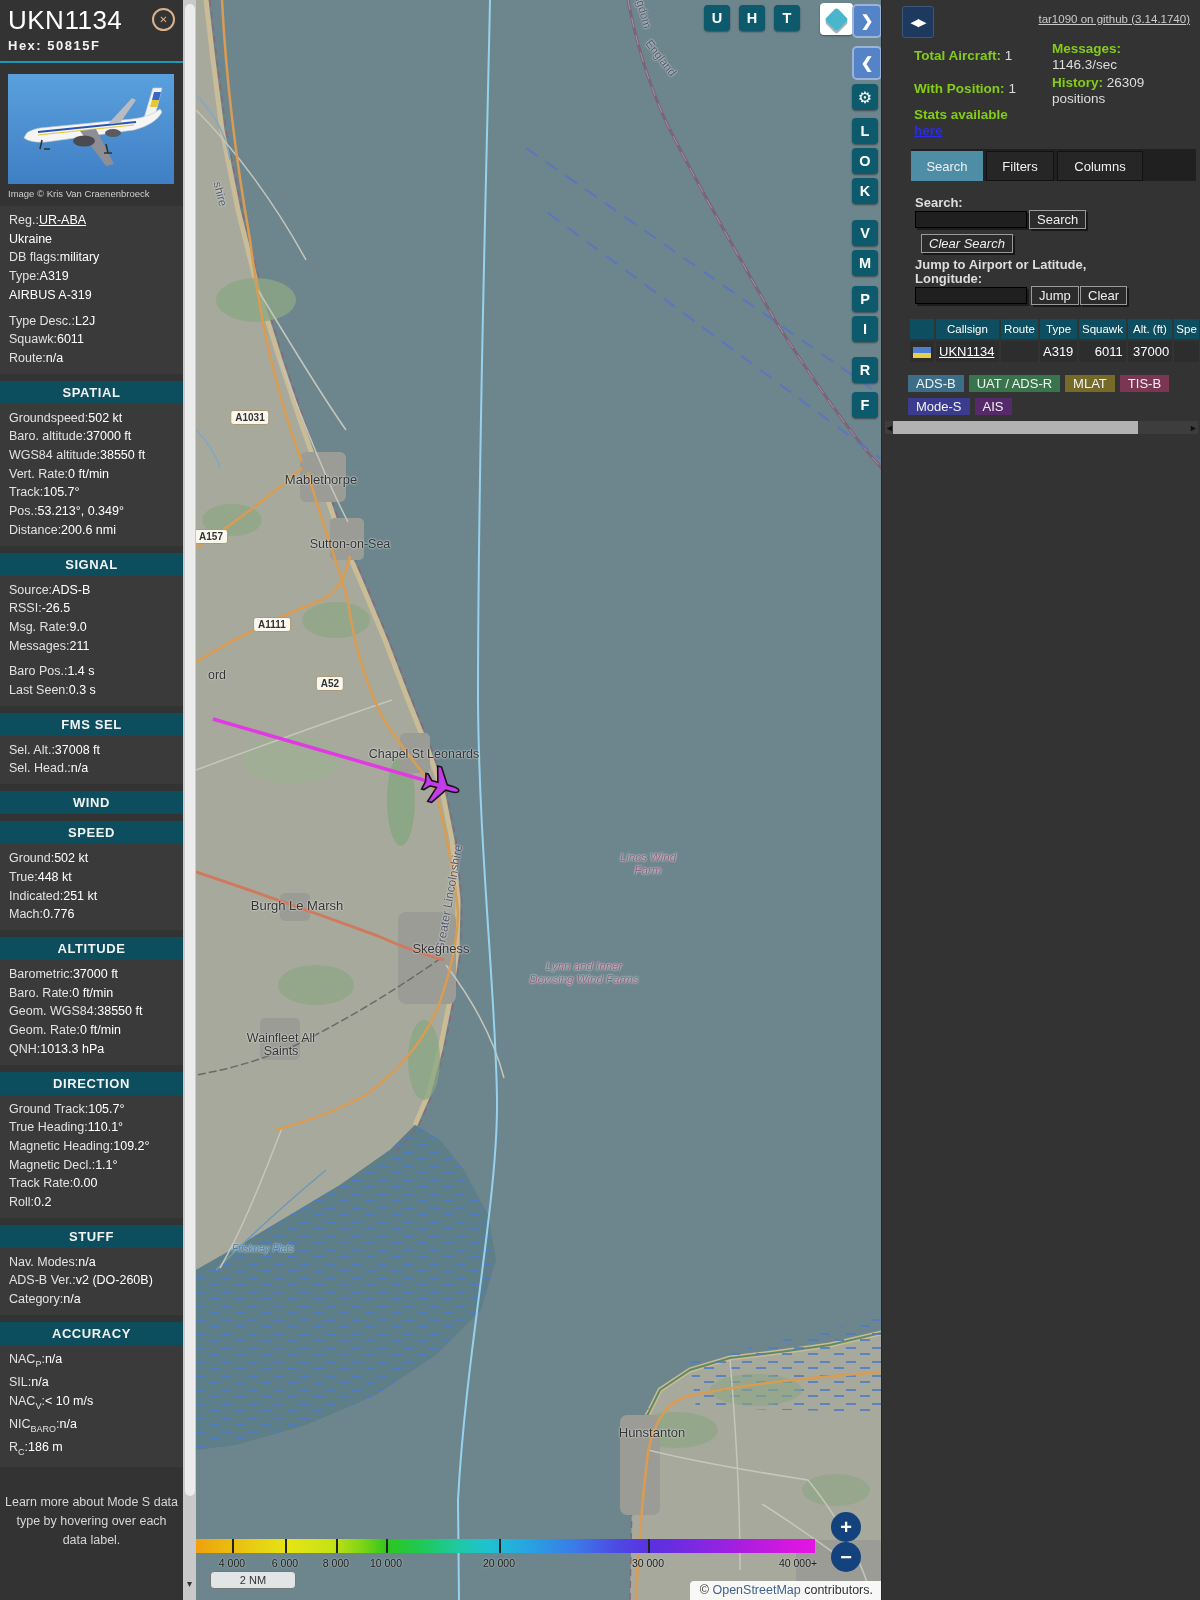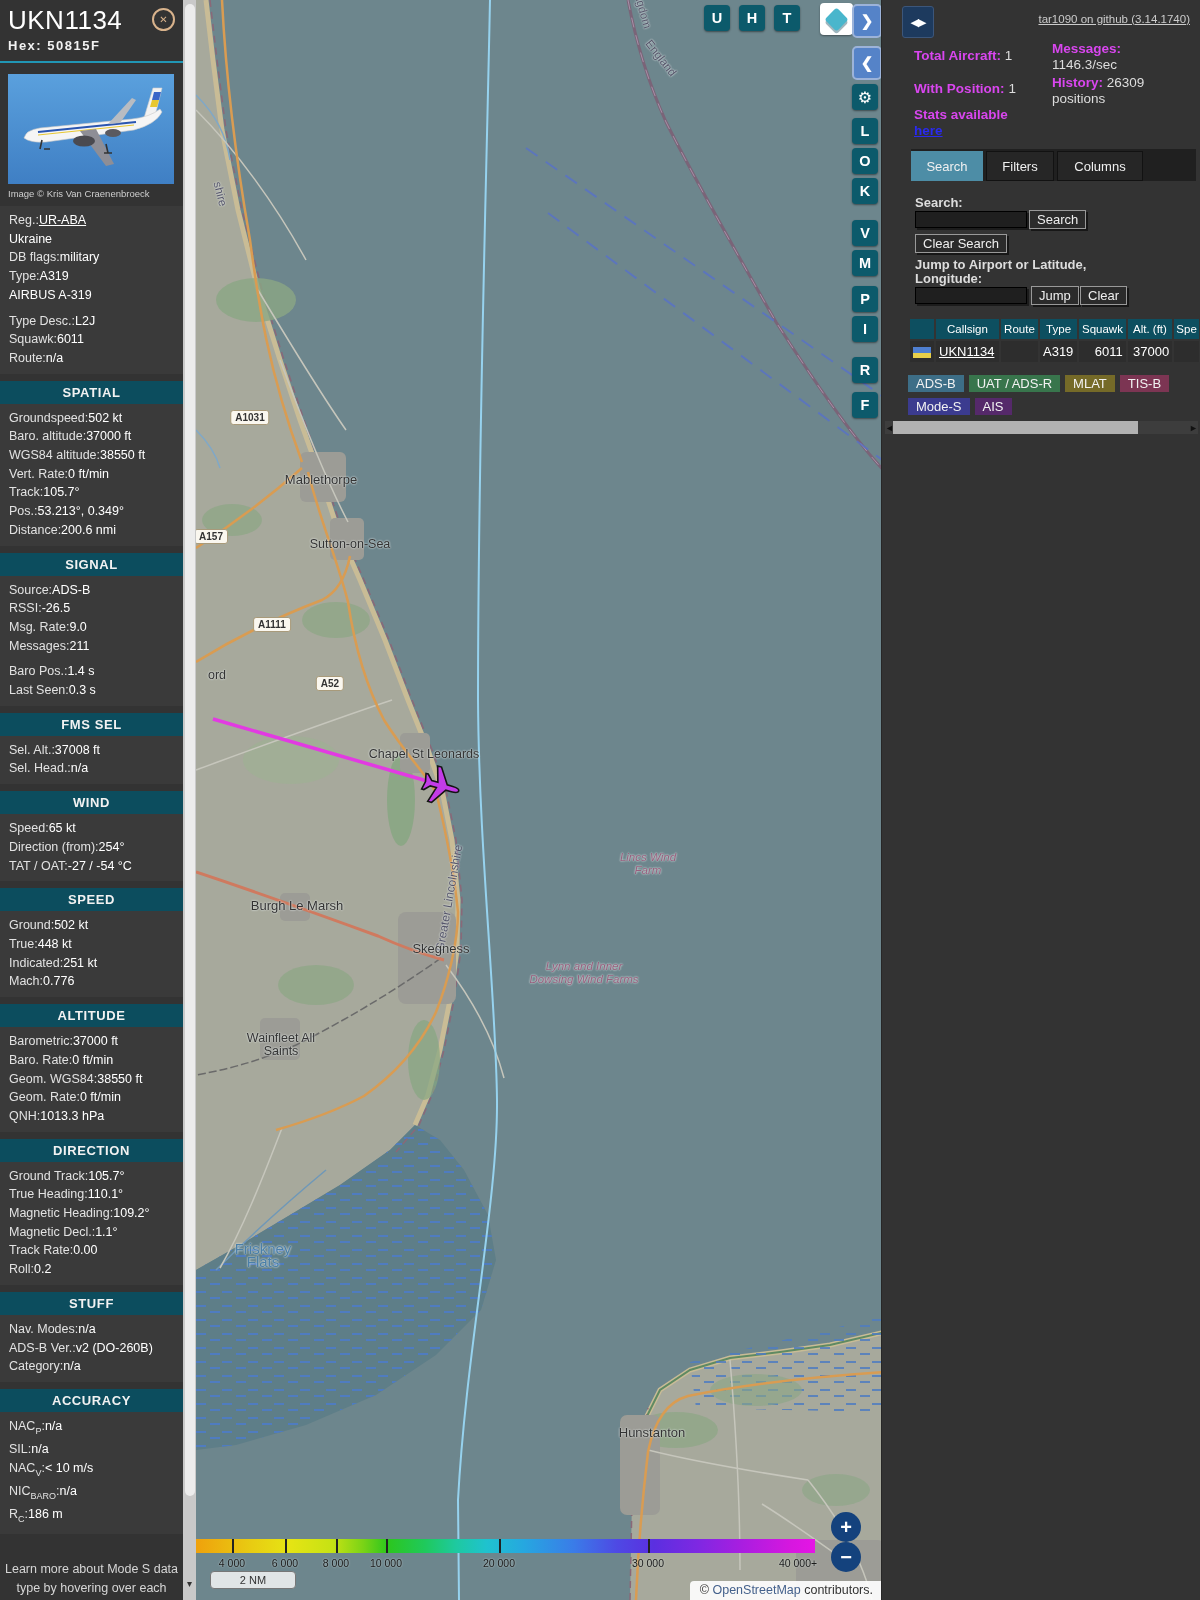--- a/index.html
+++ b/index.html
@@ -29,21 +29,21 @@
   .vscroll{position:absolute;left:183px;top:0;width:13px;height:1600px;background:#c9c9c9;}
   .vthumb{position:absolute;left:1.5px;top:4px;width:10px;height:1492px;background:#ececec;border-radius:5px;}
   .vcaret{position:absolute;left:0;top:1578px;width:13px;text-align:center;font-size:10px;color:#333;cursor:pointer;}
   
   .map{position:absolute;left:196px;top:0;width:685px;height:1600px;background:#6d868d;overflow:hidden;}
   .map svg.geo{position:absolute;left:0;top:0;}
   .mlabel{position:absolute;color:#333;font-size:12.5px;transform:translateX(-50%);text-align:center;
           text-shadow:0 0 2px rgba(230,235,235,.8), 0 0 2px rgba(230,235,235,.8);white-space:nowrap;}
   .mlabel.town{font-size:13px;}
   .mlabel.wrap{white-space:normal;line-height:13px;}
-  .mlabel.water{color:#4a7fa8;font-size:15px;}
+  .mlabel.water{color:#4a7fa8;font-style:italic;font-size:10px;}
   .mlabel.windfarm{color:#96607e;font-style:italic;font-size:11.5px;}
   .mlabel.admin{color:#55556a;font-size:11.5px;}
   .shield{position:absolute;transform:translateX(-50%);background:#faf7ef;border:1.5px solid #a89a7a;border-radius:3px;
           color:#333;font-size:10px;font-weight:bold;padding:0 4px;line-height:13px;}
   .mapbtn{position:absolute;width:26px;height:26px;background:#0c5a6b;color:#fff;border-radius:4px;
           display:flex;align-items:center;justify-content:center;font-weight:bold;font-size:14.5px;
           box-shadow:0 1px 2px rgba(0,0,0,.45);cursor:pointer;}
   .chevbtn{position:absolute;width:26px;height:30px;background:#5583c8;border:2px solid #9cb3d9;border-radius:5px;
            color:#fff;display:flex;align-items:center;justify-content:center;font-size:15px;font-weight:bold;cursor:pointer;}
   .layersbtn{position:absolute;width:33px;height:32px;background:#fff;border-radius:4px;display:flex;align-items:center;
@@ -65,21 +65,21 @@
   .attrib{position:absolute;right:0;bottom:0;background:rgba(255,255,255,.92);color:#333;font-size:12.5px;
           padding:2px 8px 3px 10px;border-top-left-radius:4px;white-space:nowrap;}
   .attrib .oslink{color:#44618c;cursor:pointer;}
   
   .stats{position:absolute;left:881px;top:0;width:319px;height:1600px;background:#333;color:#ddd;border-left:1px solid #272727;}
   .dualbtn{position:absolute;left:20px;top:6px;width:30px;height:30px;background:#1d3a5e;border:1px solid #3c567a;
            border-radius:3px;color:#fff;display:flex;align-items:center;justify-content:center;font-size:11px;
            letter-spacing:-1px;cursor:pointer;}
   .ghlink{position:absolute;right:11px;top:13px;font-size:11.5px;color:#ccc;text-decoration:underline;cursor:pointer;}
   .statline{position:absolute;font-size:13.5px;color:#ddd;white-space:nowrap;}
-  .statline b{color:#d946ef;}
+  .statline b{color:#84cc16;}
   .herelink{color:#2a2af0;font-weight:bold;text-decoration:underline;cursor:pointer;}
   .tabbar{position:absolute;left:29px;top:149px;width:285px;height:32px;background:#202020;display:flex;gap:3px;padding:0;}
   .tab{height:28px;margin-top:2px;background:#262626;border:1px solid #121212;color:#f0f0f0;font-size:13px;
        display:flex;align-items:center;justify-content:center;cursor:pointer;}
   .tab.active{background:#4d8da6;border-color:#4d8da6;}
   .flabel{position:absolute;font-size:13px;font-weight:bold;color:#ddd;white-space:nowrap;}
   .inp{position:absolute;width:104px;height:15px;background:#1f1f1f;border:1px solid #000;
        box-shadow:2px 2px 0 rgba(0,0,0,.45);color:#eee;font-size:12px;padding:0 3px;}
   .btn3d{position:absolute;background:#2b2b2b;color:#eee;border:1px solid #999;box-shadow:2px 2px 0 rgba(0,0,0,.55);
          font-size:13px;font-family:"Liberation Sans",sans-serif;padding:0 7px;height:19px;cursor:pointer;white-space:nowrap;}
@@ -233,34 +233,20 @@
           <div class="kv">
             <span class="k">Sel. Alt.:</span>
             <span class="v">37008 ft</span>
           </div>
           <div class="kv">
             <span class="k">Sel. Head.:</span>
             <span class="v">n/a</span>
           </div>
         </div>
         <div class="sec-h">WIND</div>
-        <div class="sec-b">
-          <div class="kv">
-            <span class="k">Speed:</span>
-            <span class="v">65 kt</span>
-          </div>
-          <div class="kv">
-            <span class="k">Direction (from):</span>
-            <span class="v">254°</span>
-          </div>
-          <div class="kv">
-            <span class="k">TAT / OAT:</span>
-            <span class="v">-27 / -54 °C</span>
-          </div>
-        </div>
         <div class="sec-h">SPEED</div>
         <div class="sec-b">
           <div class="kv">
             <span class="k">Ground:</span>
             <span class="v">502 kt</span>
           </div>
           <div class="kv">
             <span class="k">True:</span>
             <span class="v">448 kt</span>
           </div>
@@ -561,21 +547,21 @@
 
     <div class="tabbar" id="tabBar">
         <div class="tab active" style="width: 70px;">Search</div>
         <div class="tab" style="width: 66px;">Filters</div>
         <div class="tab" style="width: 84px;">Columns</div>
       </div>
 
     <div class="flabel" style="left:33px;top:195px;">Search:</div>
     <input class="inp" style="left: 33px; top: 211px;">
     <button class="btn3d" style="left:147px;top:210px;">Search</button>
-    <button class="btn3d" style="left:33px;top:234px;">Clear Search</button>
+    <button class="btn3d" style="left:39px;top:234px;font-style:italic;">Clear Search</button>
     <div class="flabel" style="left:33px;top:257px;">Jump to Airport or Latitude,</div>
     <div class="flabel" style="left:33px;top:271px;">Longitude:</div>
     <input class="inp" style="left: 33px; top: 287px;">
     <button class="btn3d" style="left:149px;top:286px;">Jump</button>
     <button class="btn3d" style="left:198px;top:286px;">Clear</button>
 
     <table class="actable">
       <thead>
           <tr id="tblHead">
             <th style="width: 20px;"></th>

